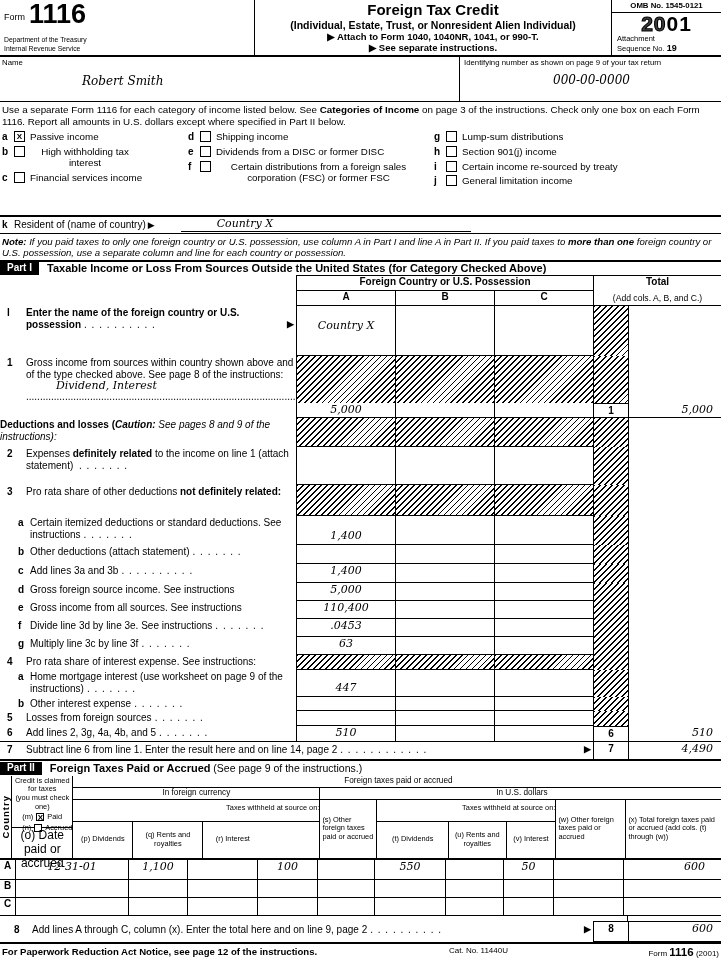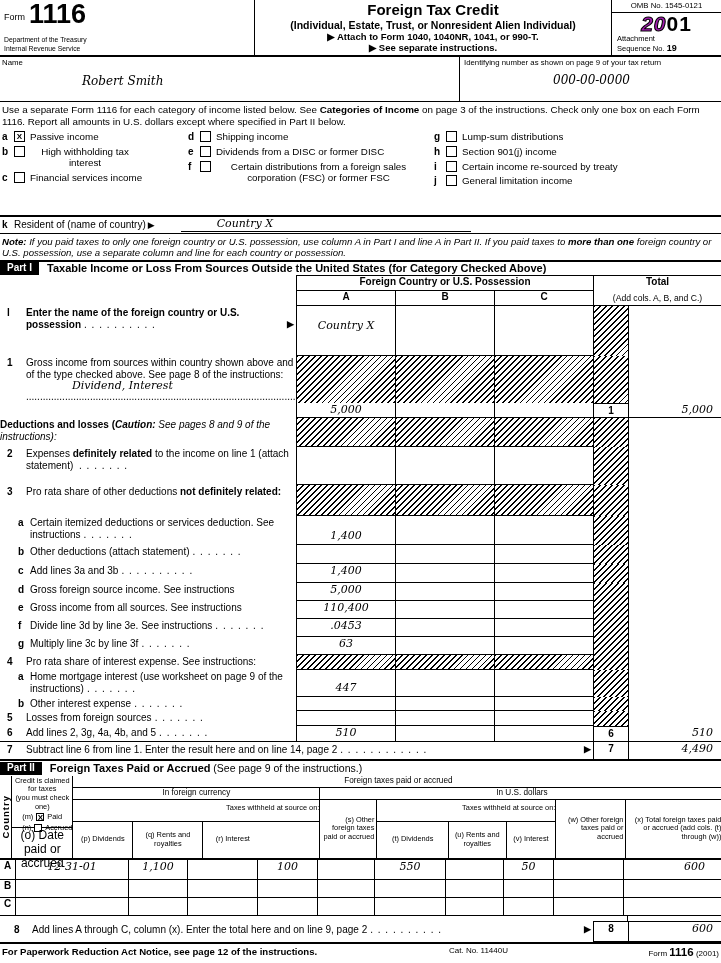--- a/index.html
+++ b/index.html
@@ -13,23 +13,23 @@
   .hdr-l{width:255px;border-right:1.5px solid #000;box-sizing:border-box;padding:2px 4px;display:flex;flex-direction:column;justify-content:space-between;}
   .formline{display:flex;align-items:flex-end;}
   .formword{font-size:9px;margin-right:4px;padding-bottom:4px;}
   .formnum{font-size:27px;font-weight:bold;line-height:0.9;}
   .agency{font-size:6.8px;line-height:1.25;}
   .hdr-c{flex:1;text-align:center;padding-top:2px;}
   .title{font-size:15px;font-weight:bold;line-height:1.1;}
   .subtitle{font-size:10.5px;font-weight:bold;}
   .attach{font-size:9.5px;font-weight:bold;}
   .hdr-r{width:110px;border-left:1.5px solid #000;box-sizing:border-box;display:flex;flex-direction:column;}
-  .omb{font-size:7.8px;text-align:center;border-bottom:1px solid #000;padding:1px 0 2px;}
+  .omb{font-size:7.8px;text-align:center;border-bottom:1px solid #000;padding:1px 0 2px;font-weight:bold;}
   .year{text-align:center;font-size:21px;font-weight:bold;line-height:1.0;letter-spacing:1px;}
-  .yr-out{color:#a21caf;font-style:italic;-webkit-text-stroke:1.1px #000;}
+  .yr-out{color:#404040;-webkit-text-stroke:1.1px #000;}
   .attseq{font-size:7.5px;padding-left:5px;line-height:1.2;}
   .seqno{font-size:9px;font-weight:bold;}
   
   .namerow{display:flex;height:45px;border-bottom:1.5px solid #000;box-sizing:border-box;}
   .name-l{flex:1;padding:1px 0 0 2px;}
   .lblsm{font-size:7.8px;}
   .name-v{padding:7px 0 0 80px;font-size:12px;}
   .id-cell{width:262px;border-left:1px solid #000;box-sizing:border-box;padding:1px 2px 0 4px;}
   .id-v{text-align:center;padding-top:6px;font-size:12px;}
   
@@ -94,21 +94,21 @@
   .p2usd{flex:1;border-left:1.5px solid #000;text-align:center;}
   .p2r3{flex:1;display:flex;font-size:7.4px;}
   .wgrp{display:flex;flex-direction:column;}
   .wgrp1{width:246px;}
   .wgrp2{width:179px;border-left:1.5px solid #000;}
   .withheld{height:22px;border-bottom:1px solid #000;text-align:right;padding-top:4px;}
   .wcols{flex:1;display:flex;}
   .wcol{text-align:center;display:flex;align-items:center;justify-content:center;padding:0 1px;}
   .blthin{border-left:1px solid #000;text-align:center;}
   .blmed{border-left:1.5px solid #000;}
-  .hcell{text-align:right;display:flex;align-items:center;justify-content:center;padding:0 2px;}
+  .hcell{text-align:left;display:flex;align-items:center;justify-content:center;padding:0 2px;}
   .p2row{display:flex;border-bottom:1.5px solid #000;box-sizing:border-box;}
   .p2row *{box-sizing:border-box;}
   .rowletter{width:16px;border-right:1.5px solid #000;font-weight:bold;text-align:center;}
   .w-o{width:112px}.w-p{width:59px}.w-q{width:70px}.w-r{width:60px}.w-s{width:57px}
   .w-t{width:71px}.w-u{width:58px}.w-v{width:50px}.w-w{width:70px}.w-x{width:98px}
   .p2v{text-align:center;padding-top:1px;}
   .p2vx{text-align:right;padding:1px 16px 0 0;}
   .gapband{display:flex;height:5px;}
   .gapsp{width:628px;}
   .gapline{width:93px;border-left:1.5px solid #000;}
@@ -281,21 +281,21 @@
       <div class="strip hatch"></div>
       <div class="tot"></div>
     </div>
 
     <div class="band" style="height:62px">
       <div class="lbl">
         <div class="lblrow">
           <span class="num">1</span>
           <span class="ltxt"><span>Gross income from sources within country shown above and of the type checked above. </span><span>See page 8 of the instructions:</span></span>
         </div>
-        <div class="lblrow" style="padding-left:72px">
+        <div class="lblrow" style="padding-left:56px">
           <span class="val">Dividend, Interest</span>
         </div>
         <div class="dotline" style="padding-left:26px">......................................................................................................</div>
       </div>
       <div class="rgt">
         <div class="subrow">
           <div class="cA hatch"></div>
           <div class="cB hatch"></div>
           <div class="cC hatch"></div>
           <div class="strip hatch"></div>
@@ -348,21 +348,21 @@
       <div class="cB hatch bb"></div>
       <div class="cC hatch bb"></div>
       <div class="strip hatch"></div>
       <div class="tot"></div>
     </div>
 
     <div class="band" style="height:29px">
       <div class="lbl">
           <div class="lblrow">
         <span class="numl">a</span>
-        <span class="ltxt"><span>Certain itemized deductions or services deduction. See instructions</span><span class="dots">.  .  .  .  .  .  .</span></span>
+        <span class="ltxt"><span>Certain itemized deductions or standard deductions. See instructions</span><span class="dots">.  .  .  .  .  .  .</span></span>
       </div>
         </div>
       <div class="cA bb cval val" style="padding-top:14px">1,400</div>
       <div class="cB bb"></div>
       <div class="cC bb"></div>
       <div class="strip hatch"></div>
       <div class="tot"></div>
     </div>
 
     <div class="band" style="height:19px">

